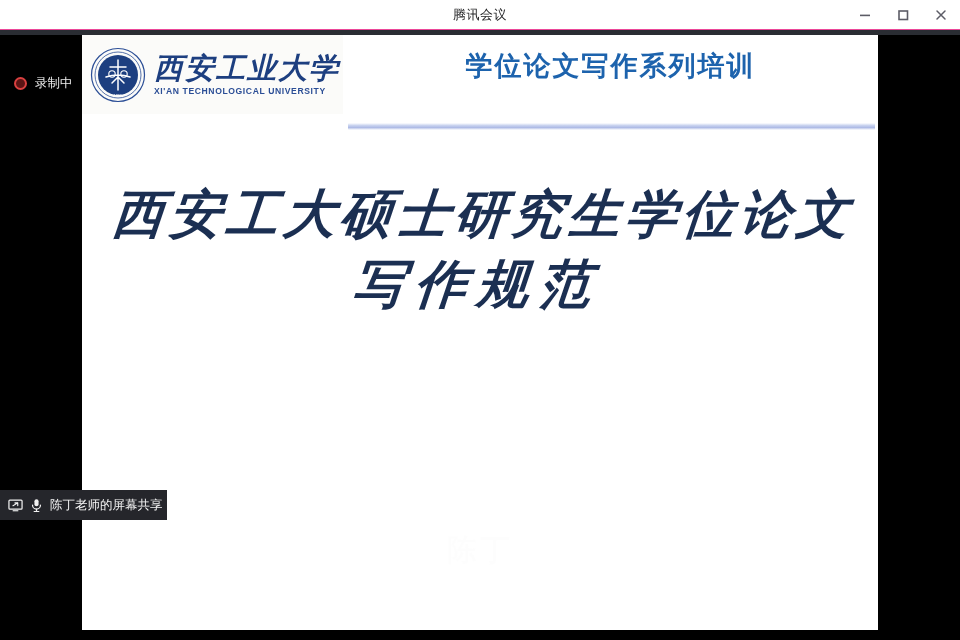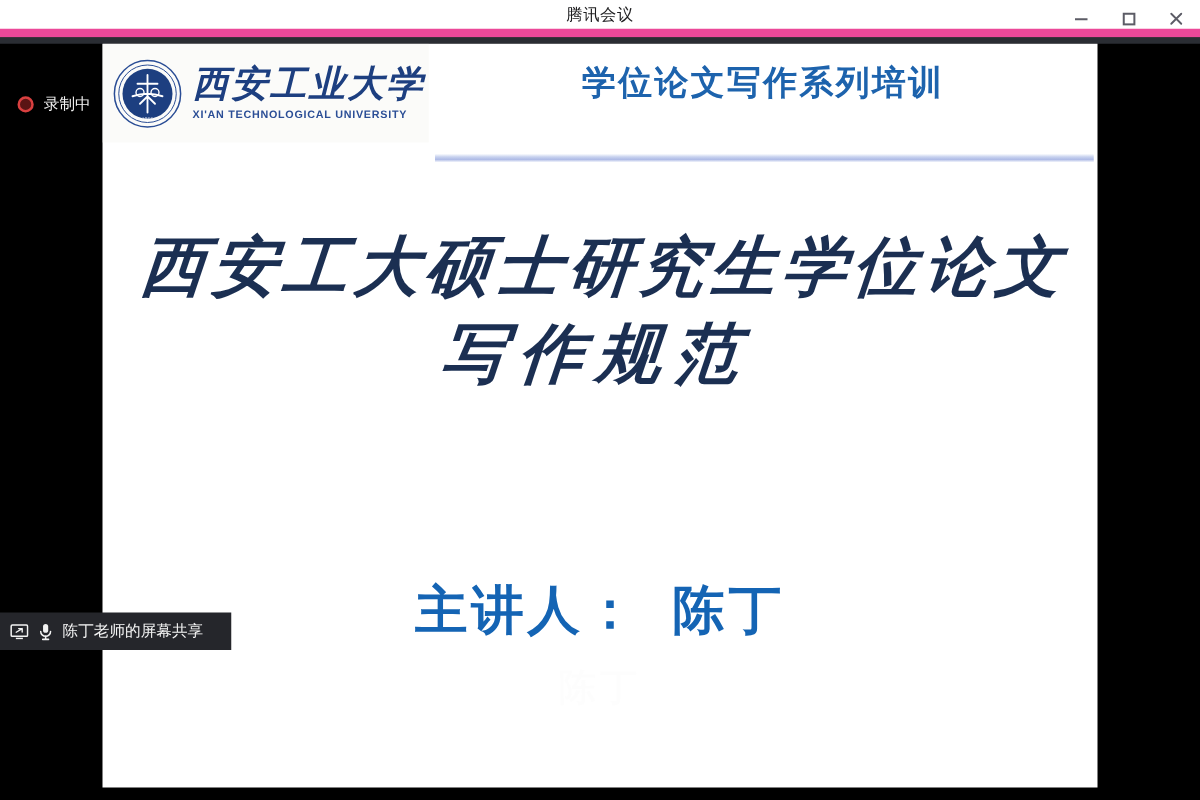--- a/index.html
+++ b/index.html
@@ -6,21 +6,21 @@
   html,body { width:960px; height:640px; overflow:hidden; }
   body {
     font-family:"Liberation Sans","DejaVu Sans",sans-serif;
     background:#000;
     position:relative;
   }
 
   
   #titlebar{
     position:absolute; left:0; top:0; width:960px; height:30px;
-    background:#ffffff; border-bottom:7px solid #ec4899;
+    background:#ffffff; border-bottom:1px solid #ec4899;
     display:flex; align-items:center; justify-content:center;
   }
   #titlebar .title{
     font-size:13px; color:#1d1d1f; letter-spacing:.5px;
   }
   #wincontrols{
     position:absolute; right:0; top:0; height:30px;
     display:flex; align-items:center;
   }
   #wincontrols .wbtn{
@@ -134,21 +134,21 @@
     border-top:2px solid #8e8e96;
   }
   #slide-footer .ft{
     font-size:18px; color:#5b5f6e; letter-spacing:1px;
   }
 
   
   #share-chip{
     position:absolute; left:0; bottom:0; height:30px;
     background:#25262b;
-    display:flex; align-items:center; gap:7px; padding:0 22px 0 8px;
+    display:flex; align-items:center; gap:7px; padding:0 4px 0 8px;
     z-index:6;
   }
   #share-chip .ico{ display:flex; align-items:center; color:#f2f2f2; }
   #share-chip .chiptext{
     font-size:12.5px; color:#f4f4f4; white-space:nowrap;
   }
 </style>
 </head>
 <body>
 
@@ -212,23 +212,20 @@
       <div id="header-rule"></div>
     </div>
 
     <div id="slide-body">
 
       <div id="main-title">
         <span class="l1">西安工大硕士研究生学位论文</span>
         <span class="l2">写作规范</span>
       </div>
 
-      <div id="presenter">
-        <span>主讲人：</span><span class="pname">陈丁</span>
-      </div>
 
       <div id="ghost">陈丁</div>
     </div>
 
   </div>
 
   <div id="share-chip">
     <span class="ico">
       <svg width="15" height="15" viewBox="0 0 16 16">
         <rect x="1" y="2.2" width="14" height="9.6" rx="1" fill="none" stroke="#f2f2f2" stroke-width="1.3"></rect>

